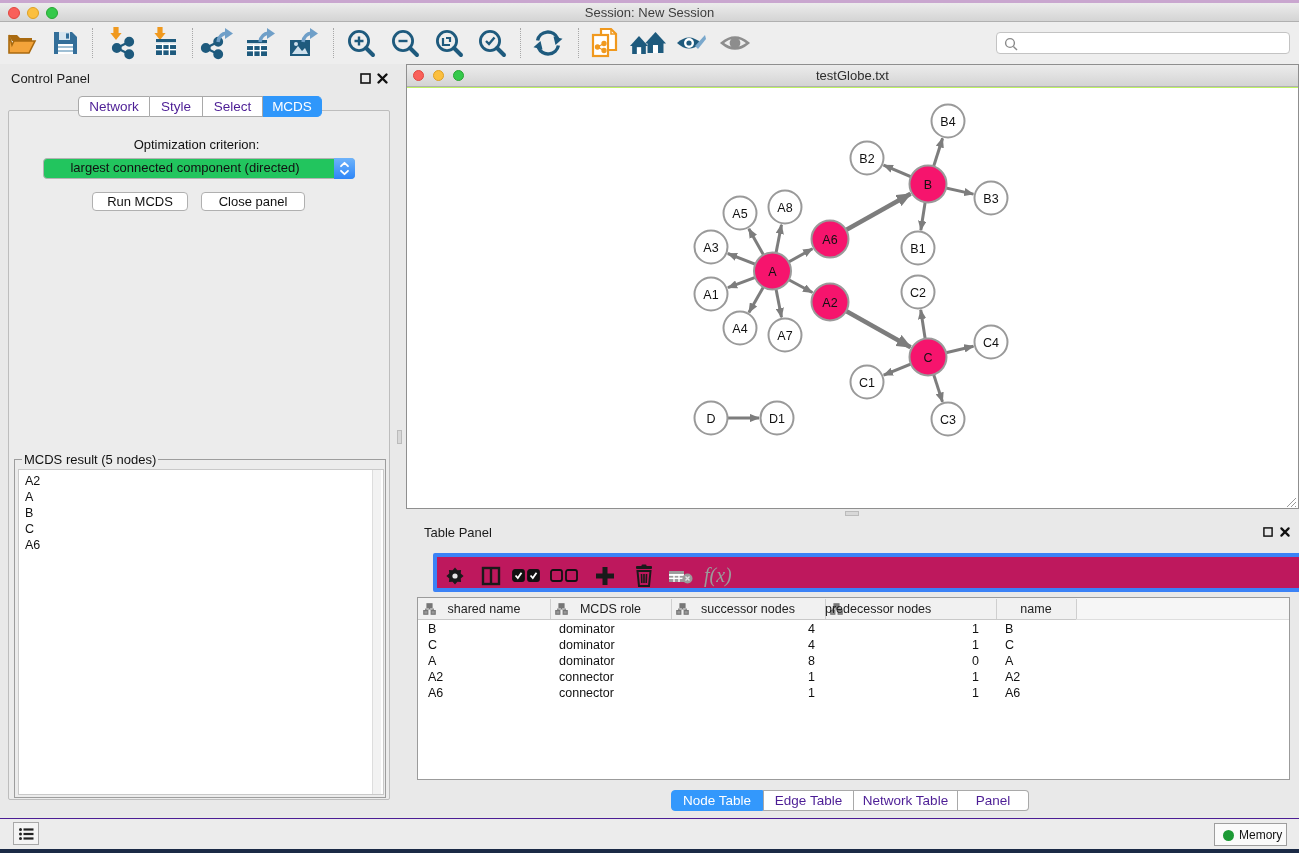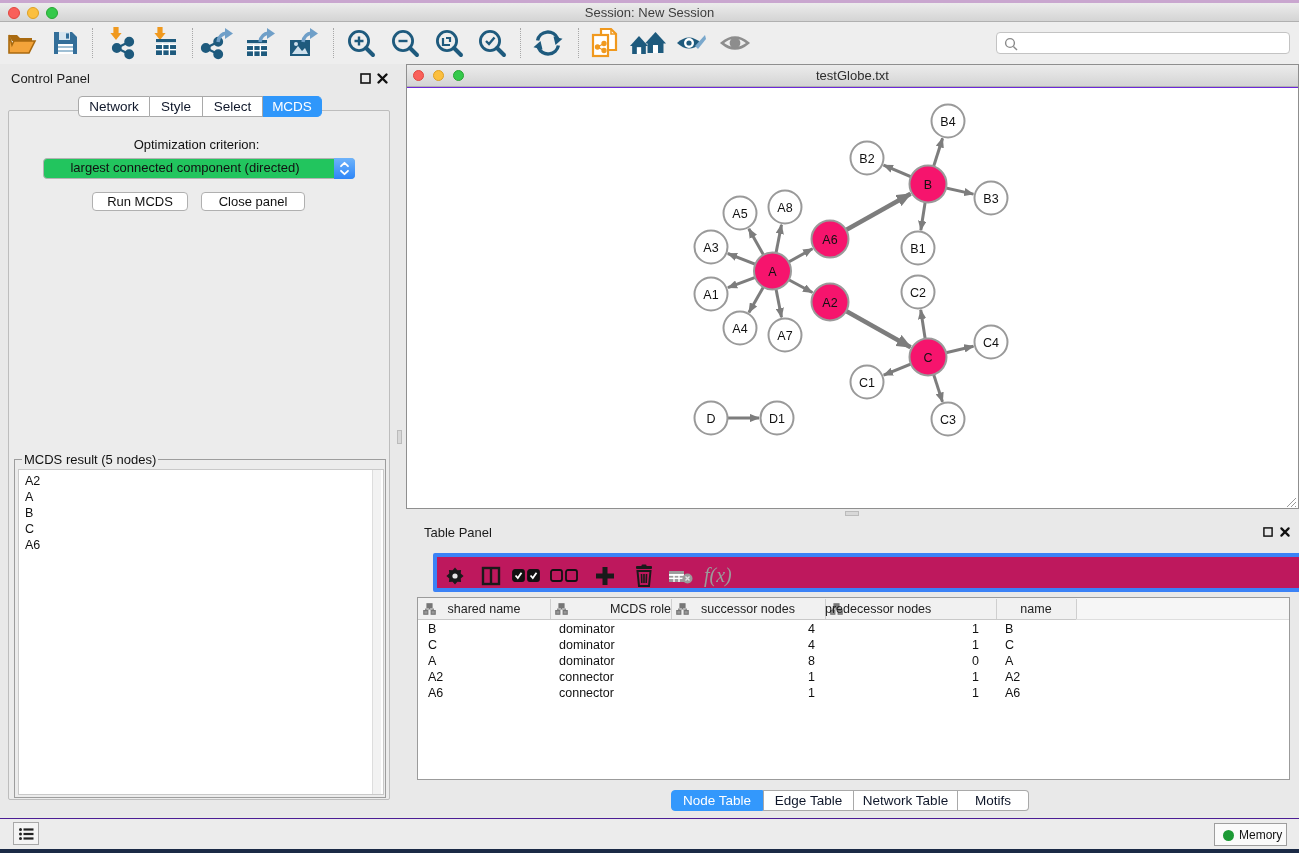--- a/index.html
+++ b/index.html
@@ -3,21 +3,21 @@
 *{margin:0;padding:0;box-sizing:border-box}
 body{width:1299px;height:853px;position:relative;font-family:"Liberation Sans",sans-serif;background:#e9e9e9;overflow:hidden}
 .abs{position:absolute}
 .titlebar{background:linear-gradient(#ececec,#d4d4d4);border-bottom:1px solid #b0b0b0}
 .tl{position:absolute;width:12px;height:12px;border-radius:50%}
 .red{background:#f9605a;border:1px solid #e2463f}
 .yel{background:#fbbf3f;border:1px solid #dfa023}
 .grn{background:#35c94b;border:1px solid #29a634}
 .hdr{font-size:13px;color:#1c1c1c}
 .sep{position:absolute;top:6px;height:30px;border-left:1px dotted #a8a8a8}
-.tab{position:absolute;top:0;height:100%;background:#fff;border:1px solid #a9a9a9;font-size:13.5px;color:#0f172a;text-align:center;line-height:19px}
+.tab{position:absolute;top:0;height:100%;background:#fff;border:1px solid #a9a9a9;font-size:13.5px;color:#4c1d95;text-align:center;line-height:19px}
 .btn{position:absolute;background:#fff;border:1px solid #b0b0b0;border-radius:4px;font-size:13px;color:#111;text-align:center}
 svg.ic{position:absolute;overflow:visible}
 </style></head><body>
 
 <div class="abs" style="left:0;top:0;width:1299px;height:3px;background:#c9a6cf"></div>
 
 <div class="abs titlebar" style="left:0;top:3px;width:1299px;height:19px">
   <div class="tl red" style="left:8px;top:3.5px"></div>
   <div class="tl yel" style="left:27px;top:3.5px"></div>
   <div class="tl grn" style="left:46px;top:3.5px"></div>
@@ -189,21 +189,21 @@
 
   <div class="abs" style="left:14px;top:395px;width:372px;height:339px;border:1px solid #9d9d9d">
     <div class="abs" style="left:7px;top:-8px;background:#ececec;padding:0 2px;font-size:13px;color:#111">MCDS result (5 nodes)</div>
     <div class="abs" style="left:3px;top:9px;width:366px;height:326px;background:#fff;border:1px solid #c9c9c9;font-size:12.5px;color:#111;line-height:16px;padding:3px 0 0 6px">A2<br>A<br>B<br>C<br>A6</div>
     <div class="abs" style="right:4px;top:10px;width:9px;height:324px;background:#f2f2f2;border-left:1px solid #ddd"></div>
   </div>
 </div>
 
 <div class="abs" style="left:397px;top:430px;width:5px;height:14px;background:#d8d8d8;border:1px solid #bbb"></div>
 
-<div class="abs" style="left:406px;top:64px;width:893px;height:445px;border:1px solid #8f8f8f;background:#6d28d9">
+<div class="abs" style="left:406px;top:64px;width:893px;height:445px;border:1px solid #8f8f8f;background:#bef264">
   <div class="titlebar abs" style="left:0;top:0;width:100%;height:22px">
     <div class="tl" style="left:6px;top:5px;width:11px;height:11px;background:#f9605a;border:1px solid #e2463f"></div>
     <div class="tl" style="left:26px;top:5px;width:11px;height:11px;background:#fbbf3f;border:1px solid #dfa023"></div>
     <div class="tl" style="left:46px;top:5px;width:11px;height:11px;background:#35c94b;border:1px solid #29a634"></div>
     <div class="abs" style="left:0;top:3px;width:100%;text-align:center;font-size:13px;color:#2d2d2d">testGlobe.txt</div>
   </div>
   <div class="abs" style="left:0;top:23px;width:891px;height:420px;background:#fff;overflow:hidden">
   <svg width="893" height="423" viewBox="0 0 893 423" style="position:absolute;left:0;top:0">
 <defs>
           <marker id="arr" markerUnits="strokeWidth" markerWidth="3.4" markerHeight="2.8" refX="3.1" refY="1.4" orient="auto">
@@ -355,21 +355,21 @@
       <div class="abs" style="left:0px;top:4px;width:132px;text-align:center;font-size:12.5px;color:#222">shared name</div>
       <div class="abs" style="left:132px;top:1px;width:1px;height:20px;background:#cfcfcf"></div>
       <svg class="ic" style="left:137px;top:5px" width="13" height="12" viewBox="0 0 13 12">
         <g fill="none" stroke="#777" stroke-width="1.2">
           <rect x="4" y="0.8" width="5" height="3.6" fill="#777"></rect>
           <rect x="0.8" y="7.6" width="4" height="3.6" fill="#999"></rect>
           <rect x="8.2" y="7.6" width="4" height="3.6" fill="#999"></rect>
           <path d="M6.5,4.5 L6.5,6 M2.8,7.6 L2.8,6 L10.2,6 L10.2,7.6"></path>
         </g>
       </svg>
-      <div class="abs" style="left:132px;top:4px;width:121px;text-align:right;font-size:12.5px;color:#222">MCDS role</div>
+      <div class="abs" style="left:132px;top:4px;width:121px;text-align:center;font-size:12.5px;color:#222">MCDS role</div>
       <div class="abs" style="left:253px;top:1px;width:1px;height:20px;background:#cfcfcf"></div>
       <svg class="ic" style="left:258px;top:5px" width="13" height="12" viewBox="0 0 13 12">
         <g fill="none" stroke="#777" stroke-width="1.2">
           <rect x="4" y="0.8" width="5" height="3.6" fill="#777"></rect>
           <rect x="0.8" y="7.6" width="4" height="3.6" fill="#999"></rect>
           <rect x="8.2" y="7.6" width="4" height="3.6" fill="#999"></rect>
           <path d="M6.5,4.5 L6.5,6 M2.8,7.6 L2.8,6 L10.2,6 L10.2,7.6"></path>
         </g>
       </svg>
       <div class="abs" style="left:253px;top:4px;width:154px;text-align:center;font-size:12.5px;color:#222">successor nodes</div>
@@ -410,21 +410,21 @@
       <div class="abs" style="left:141px;top:88px;font-size:12.5px;color:#111">connector</div>
       <div class="abs" style="left:300px;top:88px;width:97px;text-align:right;font-size:12.5px;color:#111">1</div>
       <div class="abs" style="left:460px;top:88px;width:101px;text-align:right;font-size:12.5px;color:#111">1</div>
       <div class="abs" style="left:587px;top:88px;font-size:12.5px;color:#111">A6</div>
   </div>
 
   <div class="abs" style="left:265px;top:271px;height:21px">
     <div class="tab" style="left:0;width:92px;background:#3398fc;border-color:#3398fc;color:#fff;border-radius:4px 0 0 4px">Node Table</div>
     <div class="tab" style="left:92px;width:91px;border-radius:0">Edge Table</div>
     <div class="tab" style="left:183px;width:104px;border-left:none">Network Table</div>
-    <div class="tab" style="left:287px;width:71px;border-left:none;border-radius:0 4px 4px 0">Motifs</div>
+    <div class="tab" style="left:287px;width:71px;border-left:none;border-radius:0 4px 4px 0">Panel</div>
   </div>
 </div>
 
 <div class="abs" style="left:0;top:818px;width:1299px;height:31px;background:#ececec;border-top:1px solid #4c1d95">
   <div class="abs" style="left:13px;top:3px;width:26px;height:23px;background:#f4f4f4;border:1px solid #a8a8a8">
     <svg class="ic" style="left:5px;top:5px" width="15" height="12" viewBox="0 0 15 12">
       <g fill="#222">
           <circle cx="1.5" cy="1.5" r="1.5"></circle>
           <circle cx="1.5" cy="6" r="1.5"></circle>
           <circle cx="1.5" cy="10.5" r="1.5"></circle>

